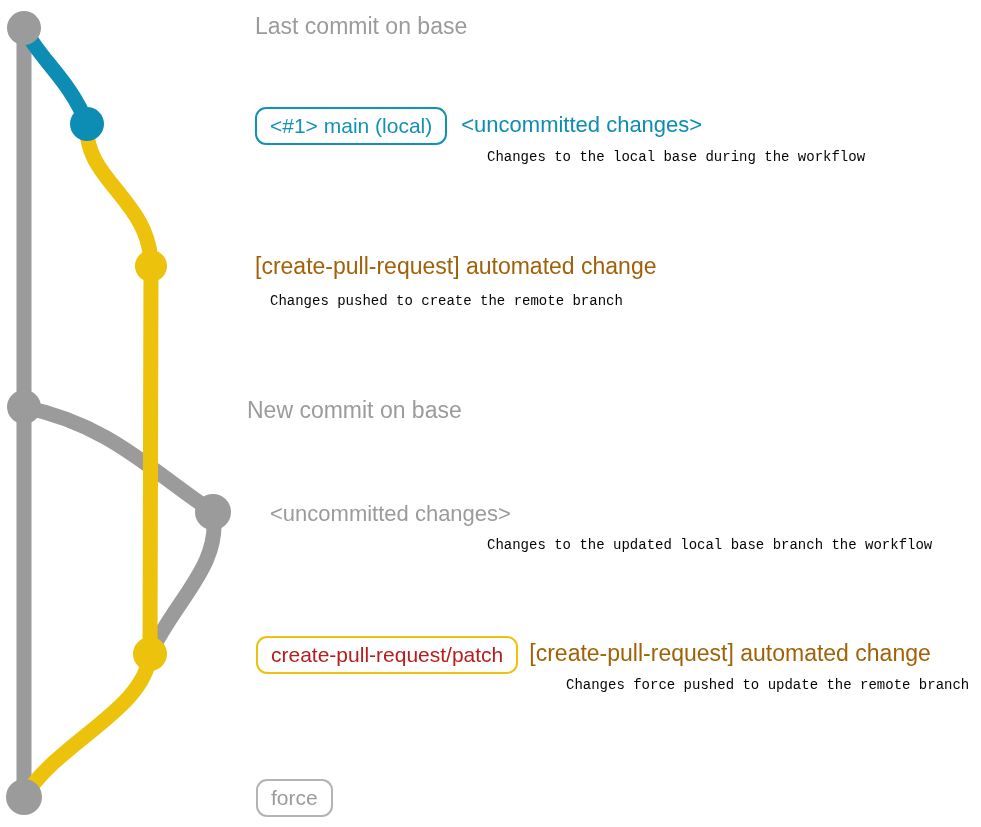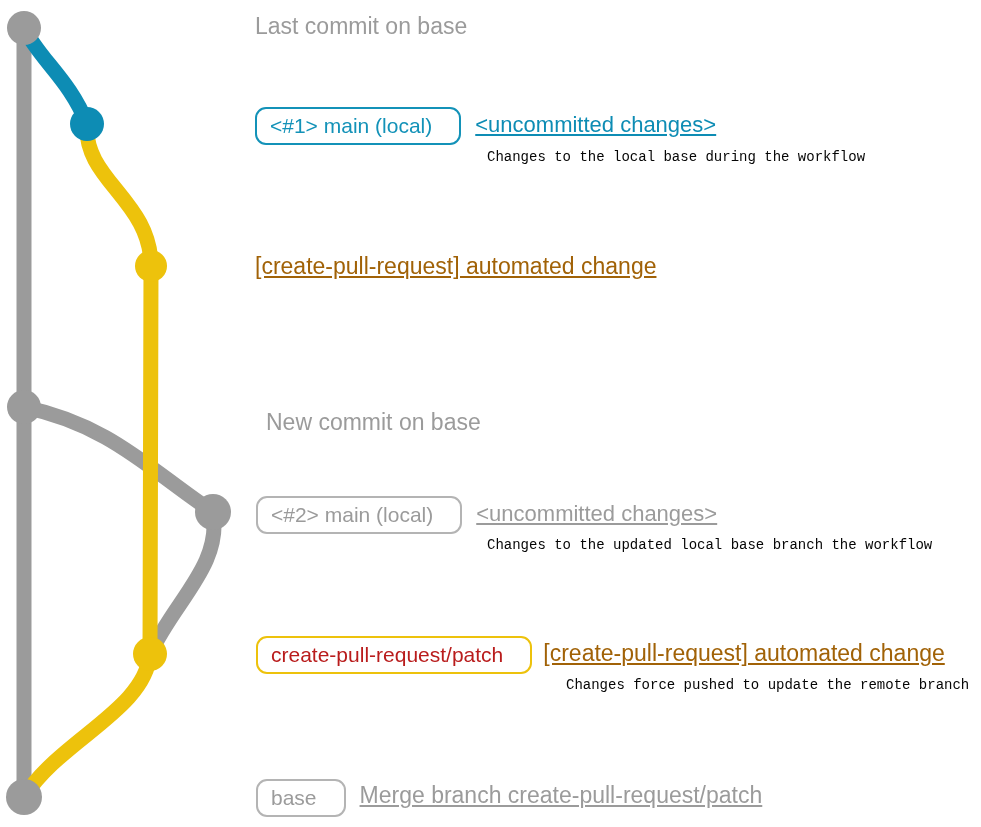--- a/index.html
+++ b/index.html
@@ -30,41 +30,40 @@
     position: absolute;
     display: flex;
     align-items: flex-start;
     white-space: nowrap;
   }
   
   .pill {
     display: inline-block;
     border: 2px solid #1392b8;
     border-radius: 11px;
-    padding: 5px 27px 6px 13px;
+    padding: 5px 13px 6px 13px;
     font-size: 21px;
     line-height: 23px;
     color: #1392b8;
     background: #ffffff;
     box-sizing: border-box;
   }
   .pill.gray {
     border-color: #b4b4b4;
     color: #9b9b9b;
   }
   .pill.yellow {
     border-color: #edc20c;
     color: #b91c1c;
   }
   
   .subject {
     font-size: 22px;
     line-height: 26px;
     white-space: nowrap;
-    text-decoration: underline;
   }
   .subject.blue   { color: #0d8cb4; }
   .subject.gray   { color: #9b9b9b; }
   .subject.yellow { color: #a16207; }
 
   
   .desc {
     position: absolute;
     font-family: Liberation Mono, monospace;
     font-size: 14px;
@@ -118,36 +117,35 @@
   <div class="row" style="left:255px; top:107px;">
     <span class="pill">&lt;#1&gt; main (local)</span>
     <span class="pill-gap"></span>
     <span class="subject blue" style="margin-top:5px;">&lt;uncommitted changes&gt;</span>
   </div>
   <div class="desc" style="left:487px; top:145px;">Changes to the local base during the workflow</div>
 
   <div class="row" style="left:255px; top:253px;">
     <span class="subject yellow" style="font-size:23px;">[create-pull-request] automated change</span>
   </div>
+  <div class="desc" style="left:270px; top:289px;">Changes pushed to create the remote branch</div>
 
-  <div class="caption" style="left:266px; top:397px;margin-top:12px;">New commit on base</div>
+  <div class="caption" style="left:247px; top:397px;">New commit on base</div>
 
   <div class="row" style="left:256px; top:496px;">
-    <span class="pill gray">&lt;#2&gt; main (local)</span>
     <span class="pill-gap"></span>
     <span class="subject gray" style="margin-top:5px;">&lt;uncommitted changes&gt;</span>
   </div>
   <div class="desc" style="left:487px; top:533px;">Changes to the updated local base branch the workflow</div>
 
   <div class="row" style="left:256px; top:636px;">
     <span class="pill yellow">create-pull-request/patch</span>
     <span class="pill-gap-sm"></span>
     <span class="subject yellow" style="margin-top:4px; font-size:23px;">[create-pull-request] automated change</span>
   </div>
   <div class="desc" style="left:566px; top:673px;">Changes force pushed to update the remote branch</div>
 
   <div class="row" style="left:256px; top:779px;">
-    <span class="pill gray">base</span>
+    <span class="pill gray">force</span>
     <span class="pill-gap"></span>
-    <span class="subject gray" style="margin-top:3px; font-size:23px;">Merge branch create-pull-request/patch</span>
   </div>
 
 </div>
 
 </body></html>

